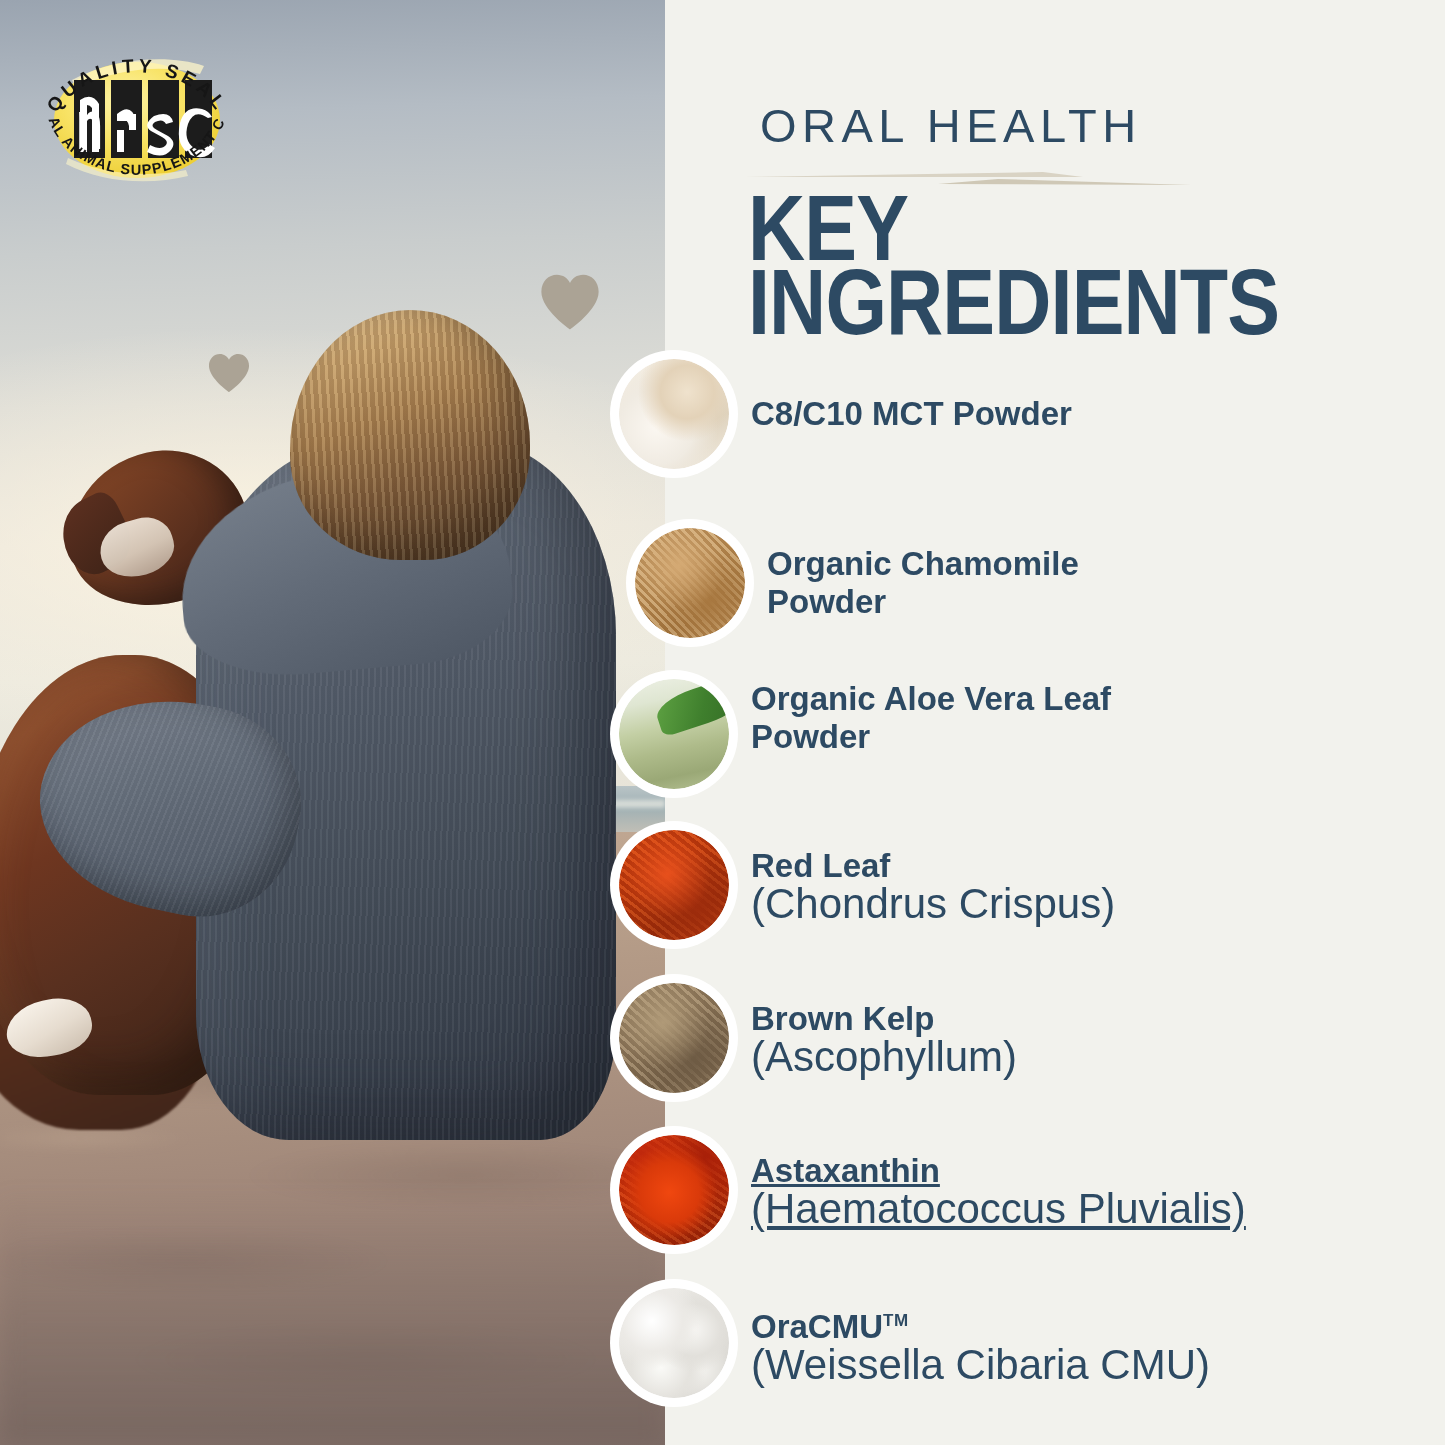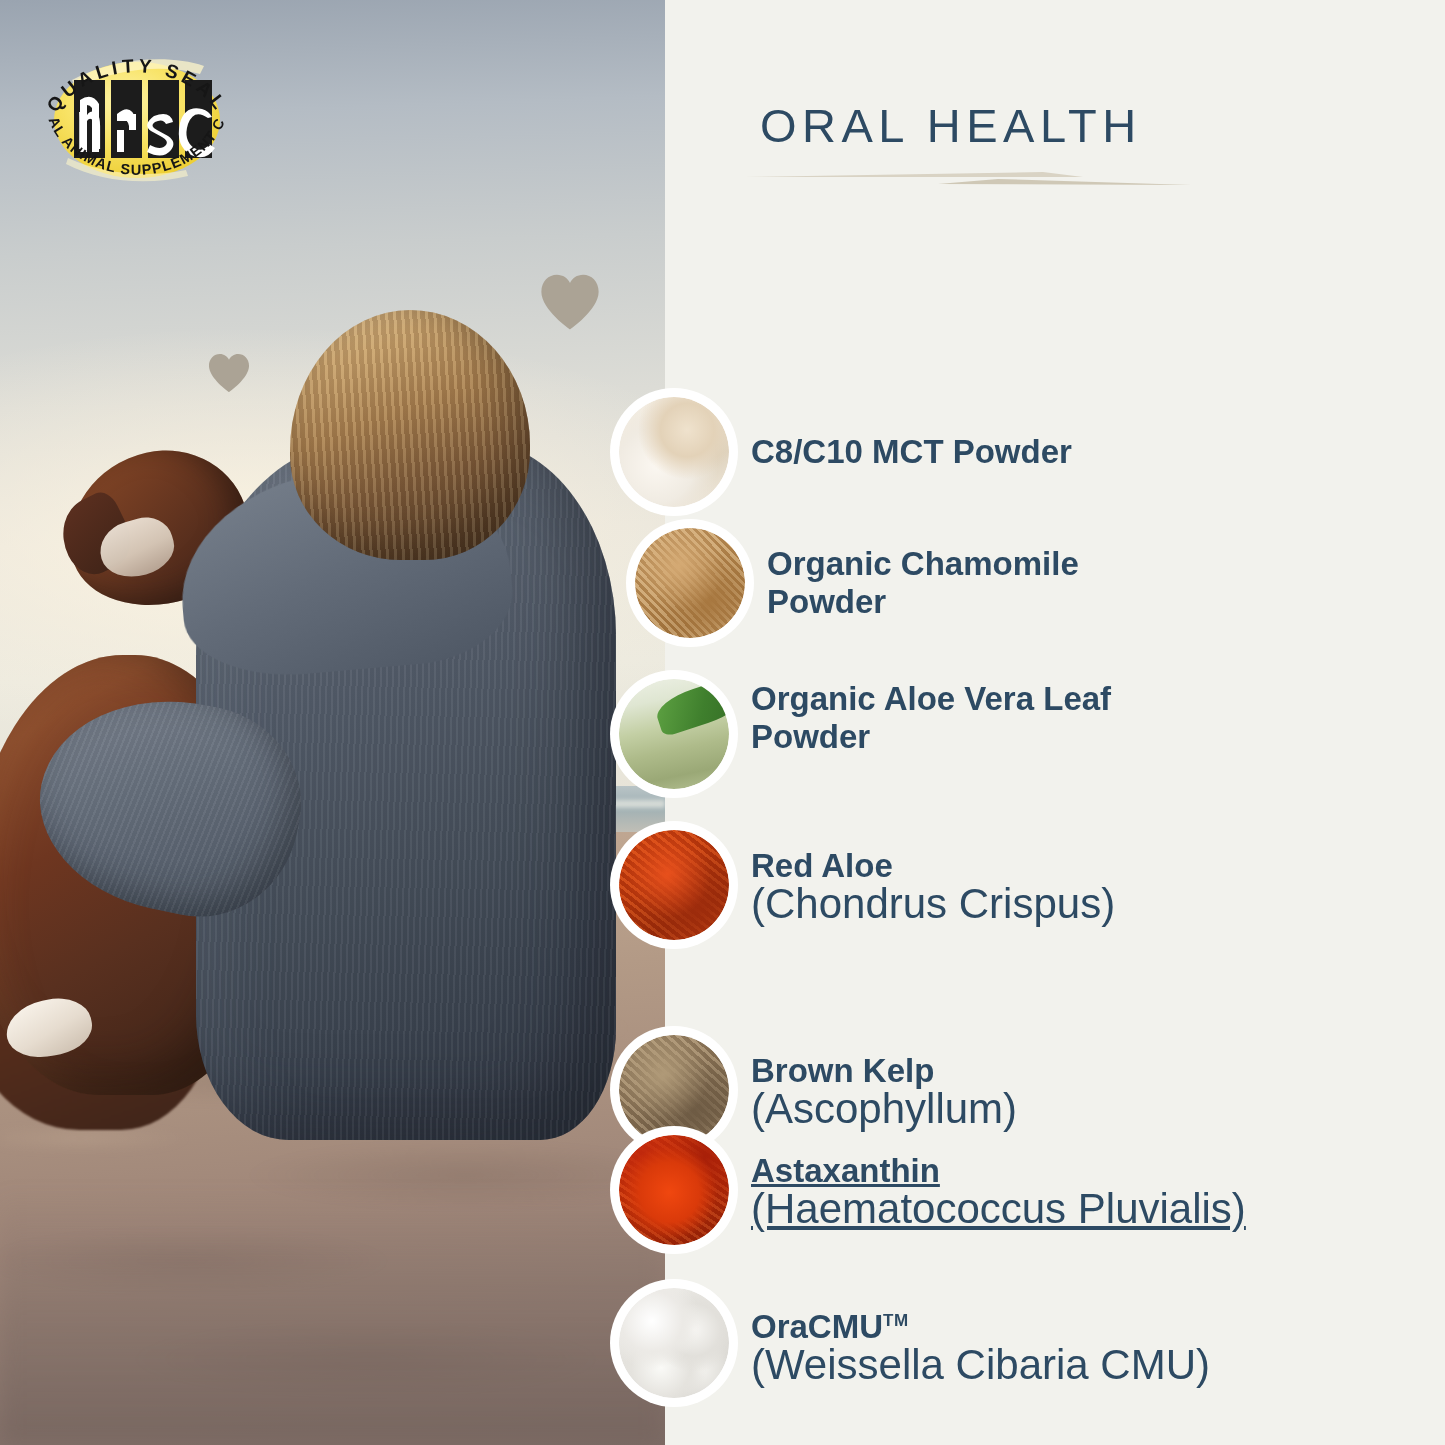--- a/index.html
+++ b/index.html
@@ -240,23 +240,27 @@
 
     <div class="kicker">ORAL HEALTH</div>
 
     <div class="divider">
       <svg width="450" height="30" viewBox="0 0 450 30">
         <path d="M2 13 L300 8 L340 13 Z" fill="#d9d3c4"></path>
         <path d="M195 20 L255 15 L448 21 Z" fill="#cfc8b6"></path>
       </svg>
     </div>
 
+    <div class="headline">
+      <div>KEY</div>
+      <div>INGREDIENTS</div>
+    </div>
 
     <div class="list" id="ing-list">
-        <div class="row" style="left: 0px; top: 364px; width: 780px; height: 140px; text-decoration: underline;">
+        <div class="row" style="left: 0px; top: 326px; width: 780px; height: 140px; text-decoration: underline;">
           <div class="bubble" style="left: -46px; top: 15px;">
             <i class="sw-mct"></i>
           </div>
           <div class="label" style="top: 51px;">
             <div class="l1">C8/C10 MCT Powder</div>
           </div>
         </div>
         <div class="row" style="left: 16px; top: 495px; width: 780px; height: 140px;">
           <div class="bubble" style="left: -46px; top: 15px;">
             <i class="sw-cham"></i>
@@ -271,25 +275,25 @@
           </div>
           <div class="label" style="top: 16px;">
             <div class="l1 wrap">Organic Aloe Vera Leaf Powder</div>
           </div>
         </div>
         <div class="row" style="left: 0px; top: 797px; width: 780px; height: 140px;">
           <div class="bubble" style="left: -46px; top: 15px;">
             <i class="sw-redkelp"></i>
           </div>
           <div class="label" style="top: 32px;">
-            <div class="l1">Red Aloe</div>
+            <div class="l1">Red Leaf</div>
             <div class="l2">(Chondrus Crispus)</div>
           </div>
         </div>
-        <div class="row" style="left: 0px; top: 1002px; width: 780px; height: 140px;">
+        <div class="row" style="left: 0px; top: 950px; width: 780px; height: 140px;">
           <div class="bubble" style="left: -46px; top: 15px;">
             <i class="sw-brownkelp"></i>
           </div>
           <div class="label" style="top: 32px;">
             <div class="l1">Brown Kelp</div>
             <div class="l2">(Ascophyllum)</div>
           </div>
         </div>
         <div class="row" style="left: 0px; top: 1102px; width: 780px; height: 140px;">
           <div class="bubble" style="left: -46px; top: 15px;">

